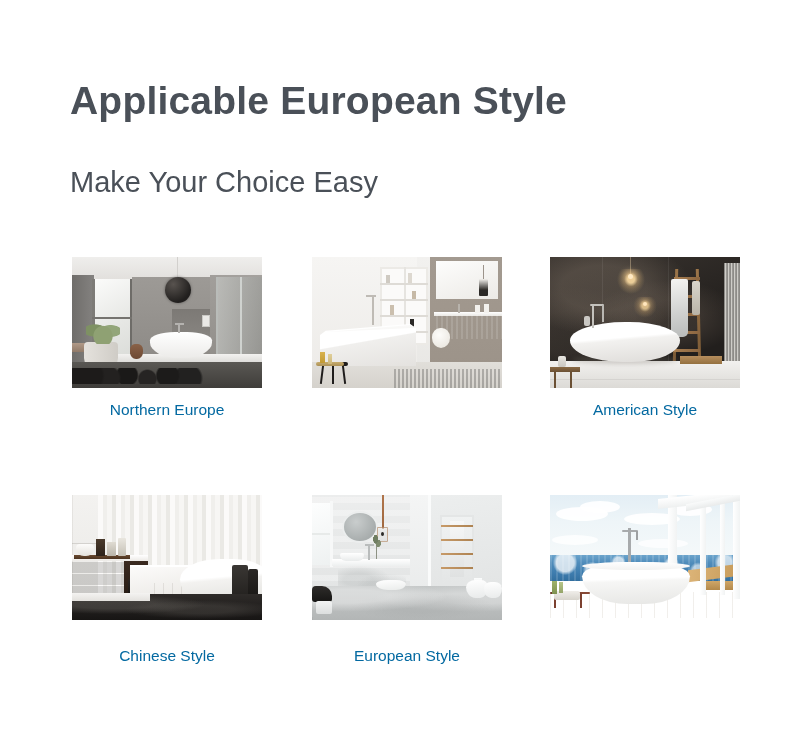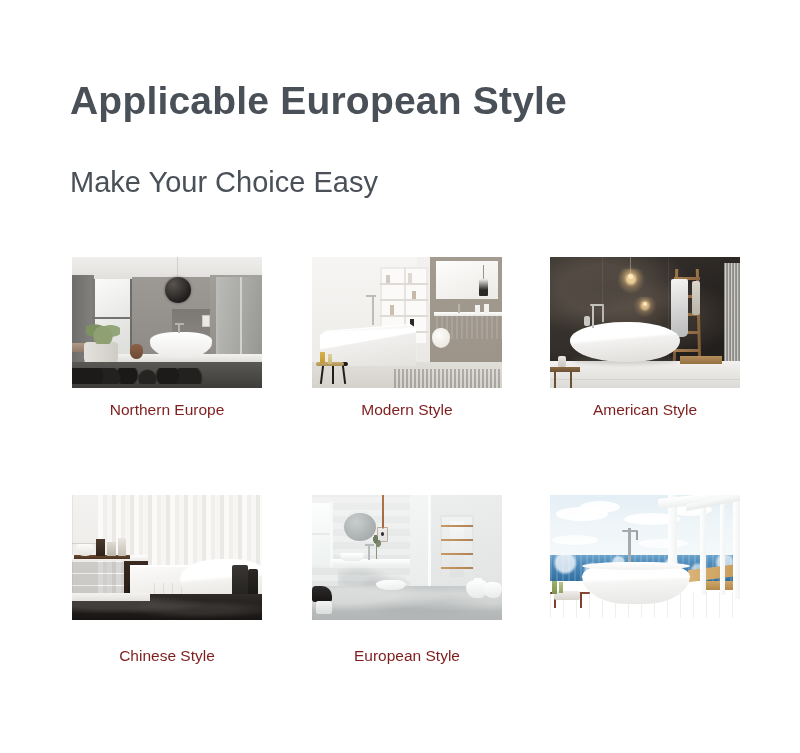--- a/index.html
+++ b/index.html
@@ -61,21 +61,21 @@
     width: 190px;
     height: 131px;
     overflow: hidden;
     background: #d9d9d9;
   }
 
   .caption {
     width: 190px;
     text-align: center;
     font-size: 15.5px;
-    color: #7f1d1d;
+    color: #0369a1;
     font-weight: normal;
     white-space: nowrap;
   }
 
   
   .cell.r1 { top: 257px; }
   .cell.r1 .caption { margin-top: 13px; }
   .cell.c1 { left: 72px; }
   .cell.c2 { left: 312px; }
   .cell.c3 { left: 550px; }
@@ -516,21 +516,20 @@
         <div class="stool">
           <div class="stoolTop"></div>
           <div class="leg l1"></div>
           <div class="leg l2"></div>
           <div class="leg l3"></div>
         </div>
         <div class="tray"></div>
         <div class="soap"></div>
         <div class="soap2"></div>
       </div>
-      <div class="caption">Modern Style</div>
     </div>
 
     <div class="cell r1 c3">
       <div class="thumb s3">
         <div class="marble"></div>
         <div class="seam a"></div>
         <div class="seam b"></div>
         <div class="wire1"></div>
         <div class="glow1"></div>
         <div class="bulb1"></div>

